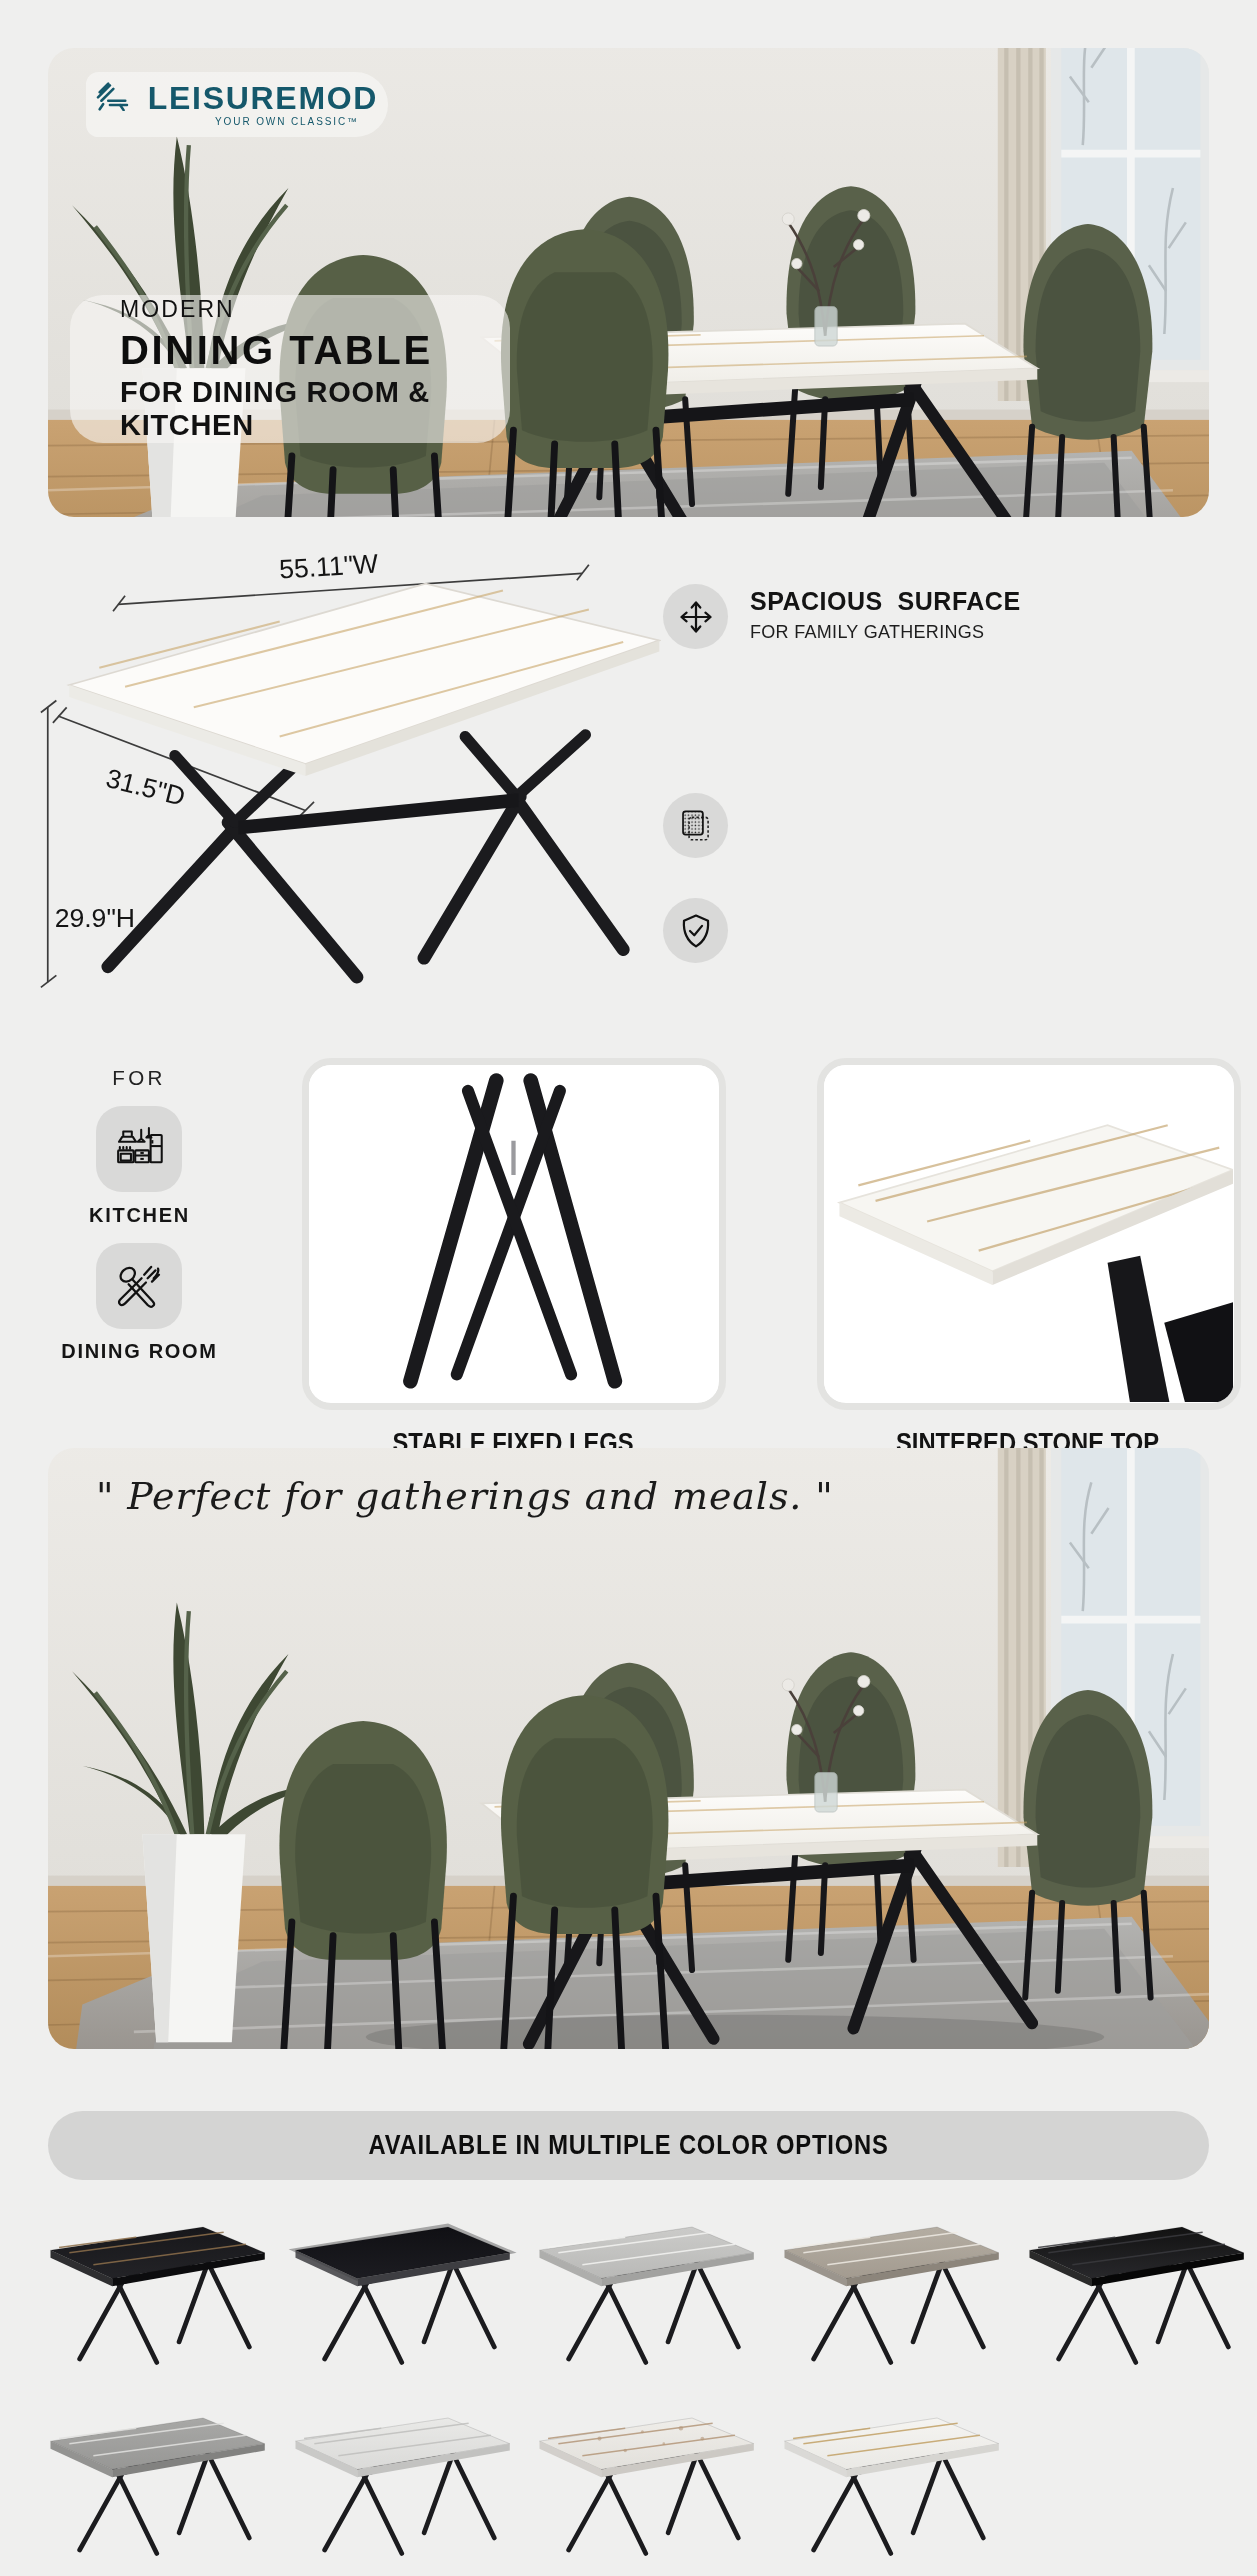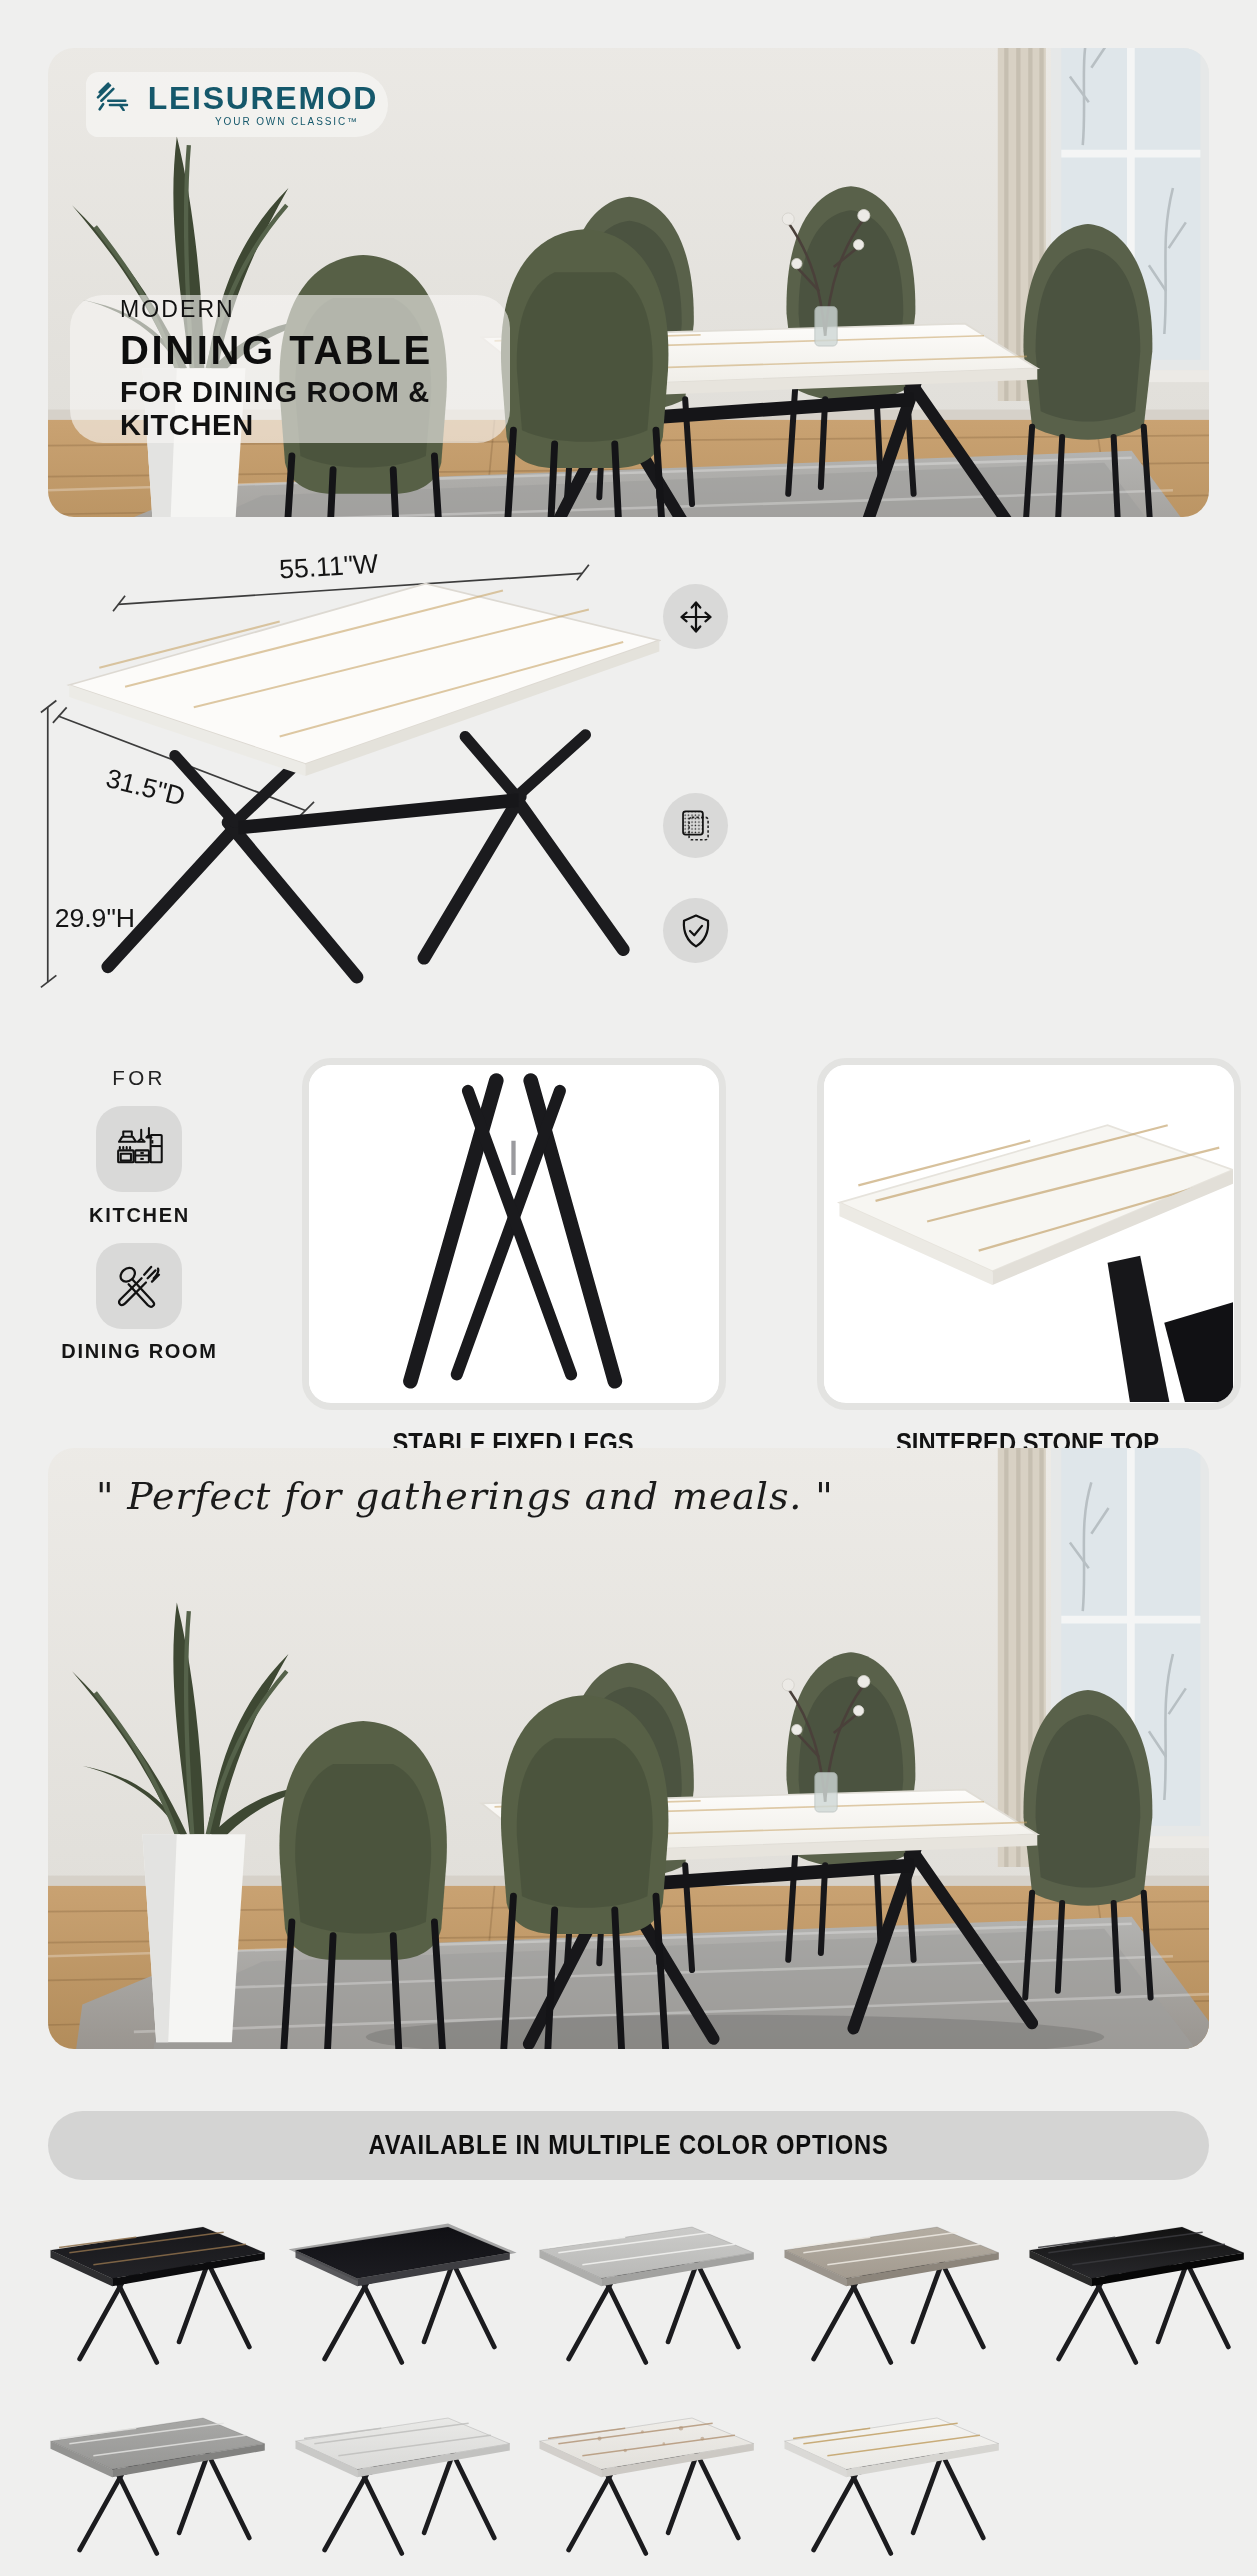--- a/index.html
+++ b/index.html
@@ -274,20 +274,24 @@
     <div class="fcirc">
       <svg width="36" height="36" viewBox="0 0 42 42" stroke="#111" stroke-width="2.6" fill="none" stroke-linecap="round" stroke-linejoin="round">
         <line x1="21" y1="6" x2="21" y2="36"></line>
           <line x1="6" y1="21" x2="36" y2="21"></line>
         <path d="M16,10 L21,4 L26,10"></path>
           <path d="M16,32 L21,38 L26,32"></path>
         <path d="M10,16 L4,21 L10,26"></path>
           <path d="M32,16 L38,21 L32,26"></path>
       </svg>
     </div>
+    <div class="ftext">
+      <div class="ftitle">SPACIOUS  SURFACE</div>
+      <div class="fsub">FOR FAMILY GATHERINGS</div>
+    </div>
   </div>
 
 
   <div class="abs feature-row" style="top:793px;">
     <div class="fcirc">
       <svg width="38" height="38" viewBox="0 0 44 44" fill="none">
         <defs>
           <pattern id="dots" width="4" height="4" patternUnits="userSpaceOnUse">
             <circle cx="1.4" cy="1.4" r="0.9" fill="#222"></circle>
           </pattern>

